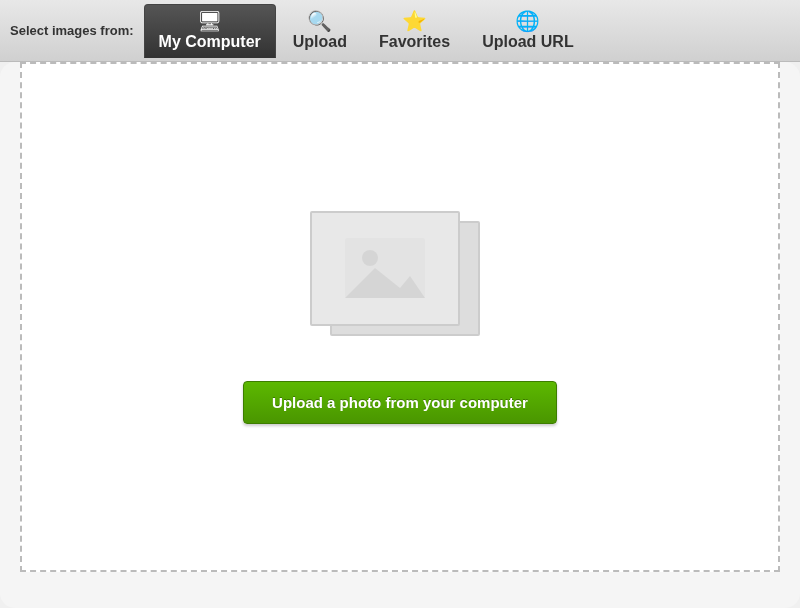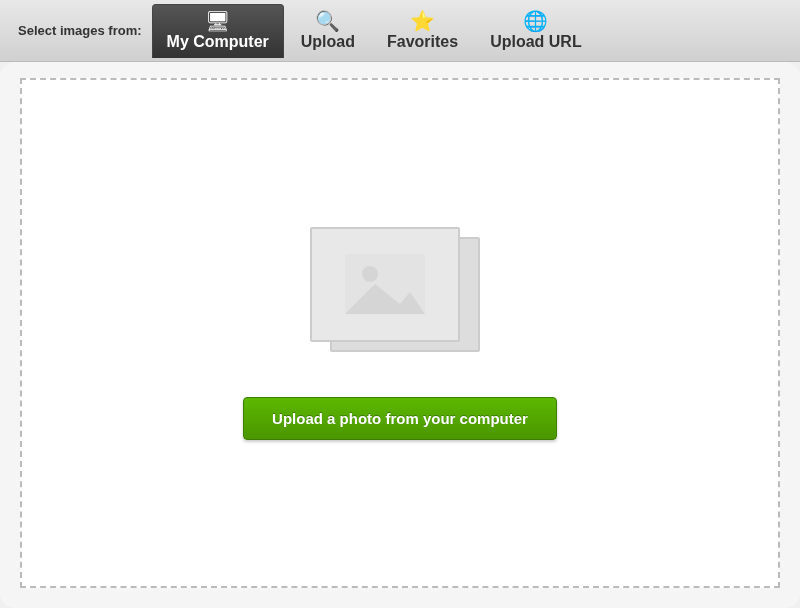--- a/index.html
+++ b/index.html
@@ -14,21 +14,21 @@
       background: #f0f0f0;
       font-family: Arial, sans-serif;
       overflow: hidden;
     }
 
     .header {
       display: flex;
       align-items: center;
       background: linear-gradient(to bottom, #e8e8e8, #d0d0d0);
       border-bottom: 1px solid #bbb;
-      padding: 0 18px;
+      padding: 0 10px;
       height: 62px;
     }
 
     .select-label {
       font-size: 13px;
       font-weight: bold;
       color: #333;
       margin-right: 10px;
       white-space: nowrap;
     }
@@ -67,21 +67,20 @@
       margin-bottom: 2px;
       line-height: 1;
     }
 
     .tab-label {
       font-size: 16px;
       font-weight: bold;
     }
 
     .main-content {
-      padding: 16px;
       background: #f5f5f5;
       height: calc(608px - 62px);
       display: flex;
       align-items: flex-start;
       justify-content: center;
       border-radius: 15px;
     }
 
     .drop-zone {
       width: 760px;

